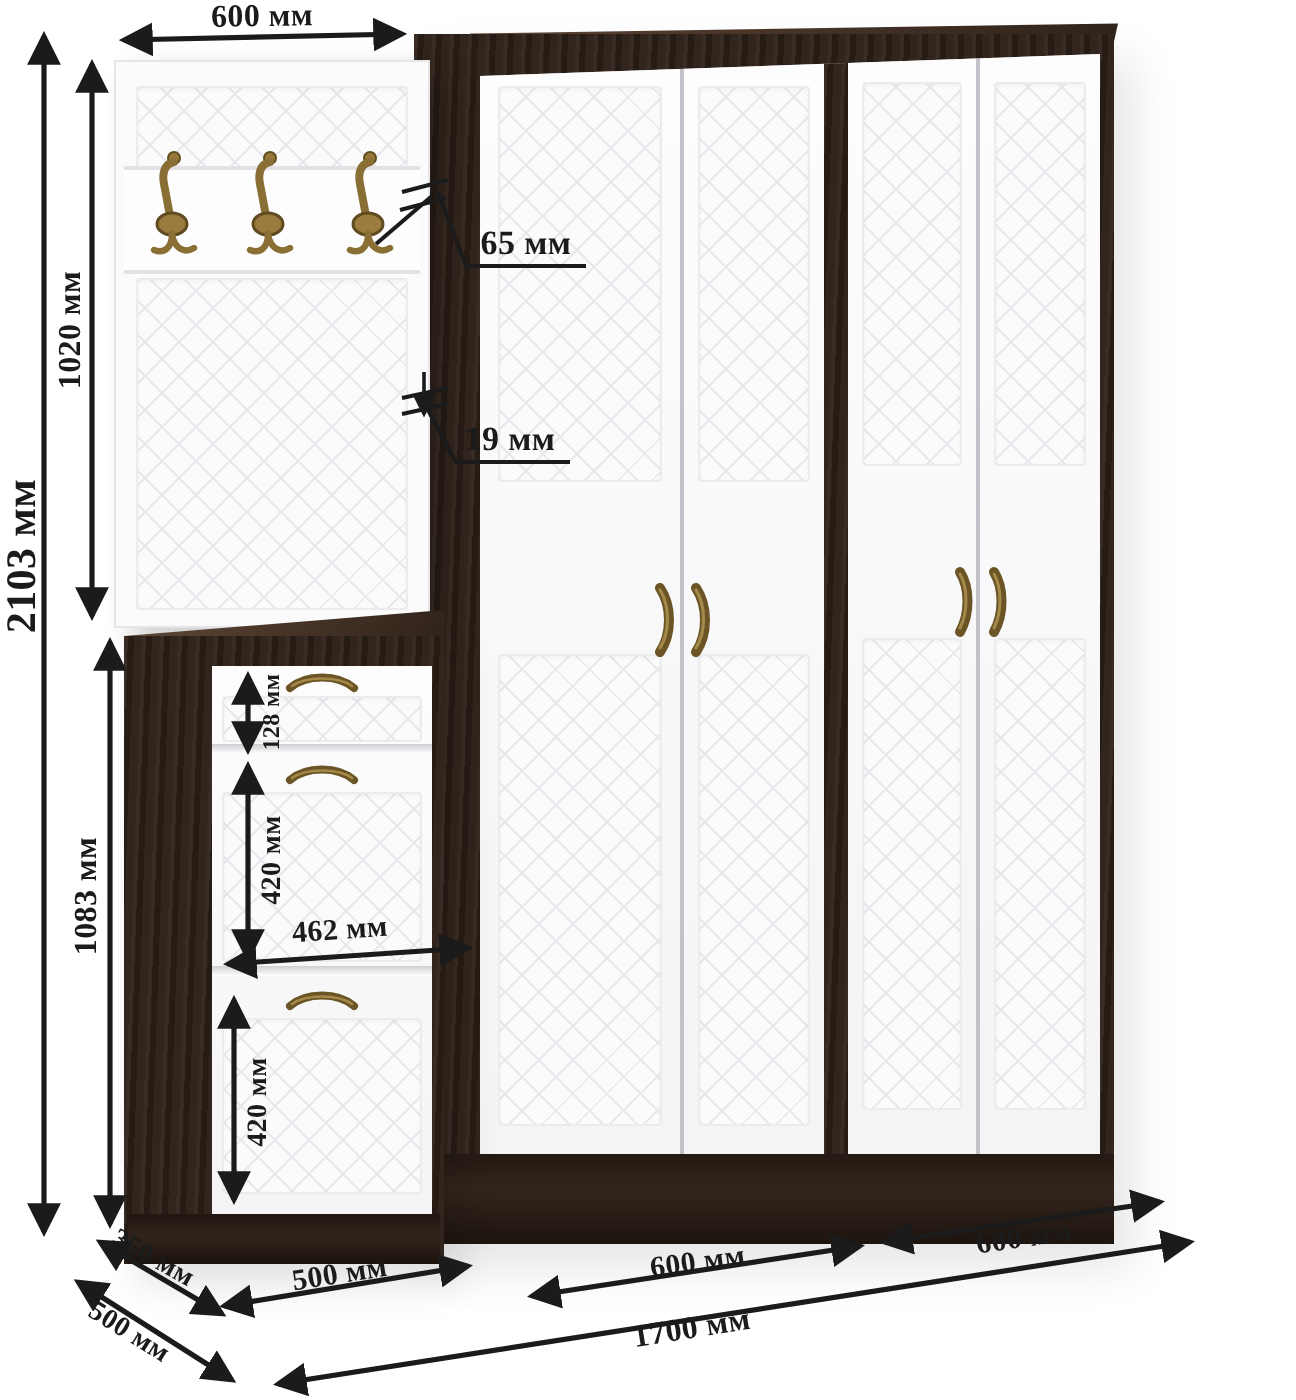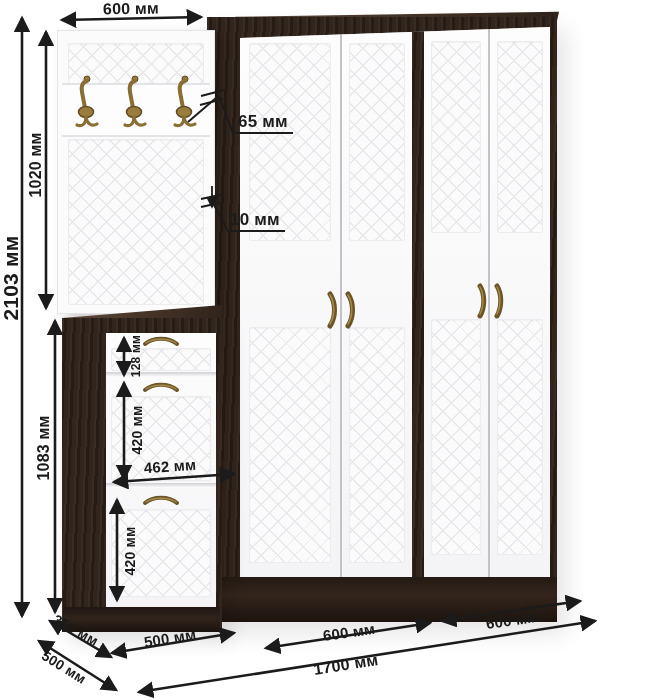--- a/index.html
+++ b/index.html
@@ -1,17 +1,17 @@
 <!DOCTYPE html>
 <html><head>
 <meta charset="utf-8">
 <style>
   html,body{margin:0;padding:0;background:#ffffff;}
   .stage{position:relative;width:648px;height:700px;background:#ffffff;overflow:hidden;
-         font-family:Liberation Sans, sans-serif;}
+         font-family:Liberation Serif, serif;}
   
   .wenge{background-color:#2e2118;
     background-image:repeating-linear-gradient(92deg,
       rgba(255,255,255,.05) 0 2px, rgba(0,0,0,.16) 2px 5px, rgba(255,255,255,.02) 5px 9px);}
   .wenge-top{background:linear-gradient(100deg,#604a3a 0%,#4a372a 45%,#31241b 100%);}
   .quilt{position:absolute;background-color:#fbfbfc;border:1px solid #ececef;border-radius:2px;
     background-image:
       repeating-linear-gradient(45deg,#e9e9ed 0 1px,rgba(0,0,0,0) 1px 12px),
       repeating-linear-gradient(135deg,#e9e9ed 0 1px,rgba(0,0,0,0) 1px 12px);
     box-shadow:inset 0 1px 2px rgba(0,0,0,.04);}
@@ -186,21 +186,21 @@
       <line x1="201" y1="207" x2="224" y2="202"></line>
       <path d="M214 205 L228 231 L285 231"></path>
     </g>
   </svg>
 
   <div class="dl" style="left:131px;top:9px;font-size:16px;transform:translate(-50%,-50%) rotate(-1deg);z-index:50;">600 мм</div>
   <div class="dl" style="left:11px;top:278px;font-size:21px;transform:translate(-50%,-50%) rotate(-90deg);z-index:50;">2103 мм</div>
   <div class="dl" style="left:36px;top:165px;font-size:16px;transform:translate(-50%,-50%) rotate(-90deg);z-index:50;">1020 мм</div>
   <div class="dl" style="left:44px;top:448px;font-size:16px;transform:translate(-50%,-50%) rotate(-90deg);z-index:50;">1083 мм</div>
   <div class="dl" style="left:263px;top:122px;font-size:17px;transform:translate(-50%,-50%);z-index:50;">65 мм</div>
-  <div class="dl" style="left:255px;top:220px;font-size:17px;transform:translate(-50%,-50%);z-index:50;">10 мм</div>
+  <div class="dl" style="left:255px;top:220px;font-size:17px;transform:translate(-50%,-50%);z-index:50;">19 мм</div>
   <div class="dl" style="left:136px;top:356px;font-size:12px;transform:translate(-50%,-50%) rotate(-90deg);z-index:50;">128 мм</div>
   <div class="dl" style="left:137px;top:430px;font-size:14px;transform:translate(-50%,-50%) rotate(-90deg);z-index:50;">420 мм</div>
   <div class="dl" style="left:170px;top:466px;font-size:15px;transform:translate(-50%,-50%) rotate(-4deg);z-index:50;">462 мм</div>
   <div class="dl" style="left:130px;top:551px;font-size:14px;transform:translate(-50%,-50%) rotate(-90deg);z-index:50;">420 мм</div>
   <div class="dl" style="left:76px;top:630px;font-size:14px;transform:translate(-50%,-50%) rotate(29deg);z-index:50;">350 мм</div>
   <div class="dl" style="left:64px;top:667px;font-size:14px;transform:translate(-50%,-50%) rotate(32deg);z-index:50;">500 мм</div>
   <div class="dl" style="left:170px;top:638px;font-size:15px;transform:translate(-50%,-50%) rotate(-9deg);z-index:50;">500 мм</div>
   <div class="dl" style="left:349px;top:632px;font-size:15px;transform:translate(-50%,-50%) rotate(-8deg);z-index:50;">600 мм</div>
   <div class="dl" style="left:512px;top:620px;font-size:15px;transform:translate(-50%,-50%) rotate(-8deg);z-index:50;">600 мм</div>
   <div class="dl" style="left:346px;top:665px;font-size:16px;transform:translate(-50%,-50%) rotate(-9deg);z-index:50;">1700 мм</div>

